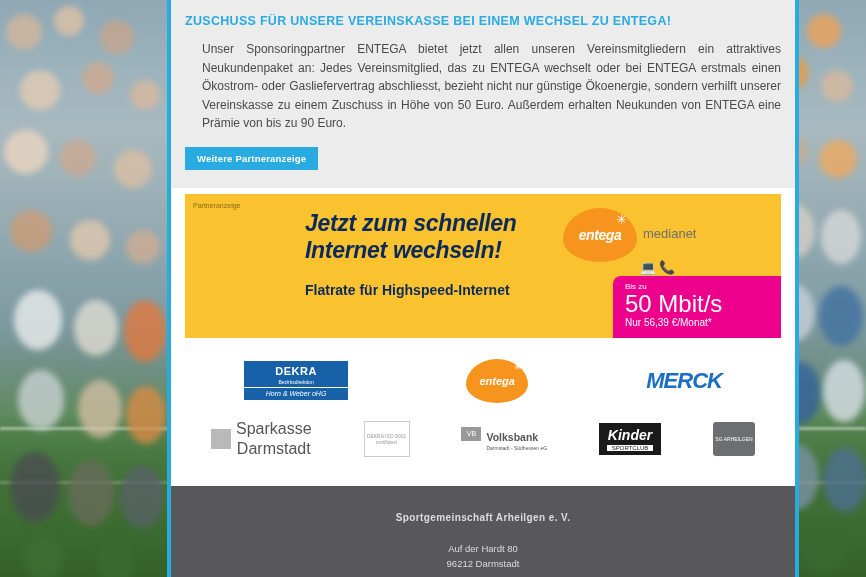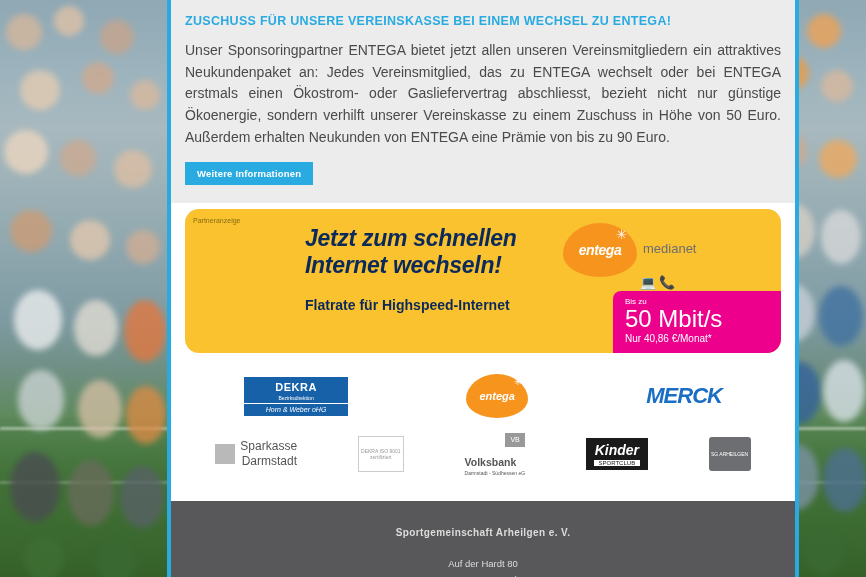--- a/index.html
+++ b/index.html
@@ -64,24 +64,25 @@
   }
   .promo h1 {
     color: #29abe2;
     font-size: 12.5px;
     font-weight: bold;
     letter-spacing: .3px;
     margin-bottom: 12px;
   }
   .promo p {
     color: #4a4a4a;
-    font-size: 14px;
+    font-size: 12px;
     line-height: 1.55;
     text-align: justify;
     margin-bottom: 14px;
+    margin-left: 17px;
   }
   .btn-more {
     display: inline-block;
     background: #29abe2;
     color: #fff;
     font-size: 9.5px;
     font-weight: bold;
     padding: 6px 12px;
     border: none;
     cursor: pointer;
@@ -92,21 +93,20 @@
   .ad-wrap {
     position: relative;
     background: #fff;
     padding: 6px 14px 0 14px;
   }
   .ad {
     position: relative;
     background: #f9c22e;
     height: 144px;
     overflow: hidden;
-    border-radius: 14px;
   }
   .ad-label {
     position: absolute;
     left: 8px; top: 8px;
     font-size: 7px;
     color: #8a6d14;
   }
   .ad-headline {
     position: absolute;
     left: 120px; top: 16px;
@@ -188,23 +188,23 @@
   .entega-small {
     width: 62px; height: 44px; background: #f7941e;
     border-radius: 50% 50% 50% 50% / 58% 58% 42% 42%;
     display: flex; align-items: center; justify-content: center;
     position: relative;
   }
   .entega-small span { color: #fff; font-size: 11px; font-weight: bold; font-style: italic; }
   .merck { color: #1a6ec4; font-size: 22px; font-weight: bold; letter-spacing: -1px; font-style: italic; }
   .sparkasse { display: flex; align-items: center; gap: 5px; }
   .sparkasse .sq { width: 20px; height: 20px; background: #b9b9b9; }
-  .sparkasse .tx { color: #555; font-size: 12px; text-align: right; line-height: 1.25; }
+  .sparkasse .tx { color: #555; font-size: 16px; text-align: center; line-height: 1.25; }
   .dekra { width: 46px; height: 36px; border: 1px solid #ccc; color: #999; font-size: 5px; display: flex; align-items: center; justify-content: center; }
-  .volksbank { display: flex; align-items: flex-end; gap: 5px; flex-direction: column; }
+  .volksbank { display: flex; align-items: flex-start; gap: 5px; }
   .volksbank .vb { width: 20px; height: 14px; background: #999; color: #fff; font-size: 7px; display: flex; align-items: center; justify-content: center; }
   .volksbank .tx { color: #555; text-align: left; }
   .volksbank .tx b { font-size: 10.5px; }
   .volksbank .tx div { font-size: 5px; }
   .kinder { background: #1a1a1a; color: #fff; width: 62px; padding: 4px 8px; }
   .kinder .k1 { font-size: 14px; font-weight: bold; font-style: italic; }
   .kinder .k2 { font-size: 6px; background: #fff; color: #1a1a1a; margin-top: 2px; }
   .crest { width: 42px; height: 34px; background: #6d6e71; color: #fff; font-size: 5px; display: flex; align-items: center; justify-content: center; border-radius: 3px; }
 
   
@@ -277,21 +277,21 @@
     <div class="blob" style="left:18px; top:524px; width:42px; height:46px; background:#3f6f34;"></div>
     <div class="blob" style="left:92px; top:528px; width:42px; height:46px; background:#3a6a33;"></div>
   </div>
 </div>
 
 <div class="page">
 
   <section class="promo">
     <h1>ZUSCHUSS FÜR UNSERE VEREINSKASSE BEI EINEM WECHSEL ZU ENTEGA!</h1>
     <p>Unser Sponsoringpartner ENTEGA bietet jetzt allen unseren Vereinsmitgliedern ein attraktives Neukundenpaket an: Jedes Vereinsmitglied, das zu ENTEGA wechselt oder bei ENTEGA erstmals einen Ökostrom- oder Gasliefervertrag abschliesst, bezieht nicht nur günstige Ökoenergie, sondern verhilft unserer Vereinskasse zu einem Zuschuss in Höhe von 50 Euro. Außerdem erhalten Neukunden von ENTEGA eine Prämie von bis zu 90 Euro.</p>
-    <button class="btn-more">Weitere Informationen</button>
+    <button class="btn-more">Weitere Partneranzeige</button>
   </section>
 
   <section class="ad-wrap">
     <div class="ad">
       <div class="ad-label">Partneranzeige</div>
       <div class="ad-headline">
         <div>Jetzt zum schnellen</div>
         <div>Internet wechseln!</div>
       </div>
       <div class="ad-sub">Flatrate für Highspeed-Internet</div>
@@ -302,21 +302,21 @@
       </div>
       <div class="medianet">medianet</div>
       <div class="ad-icons">
         <span>💻</span>
         <span>📞</span>
       </div>
 
       <div class="price-box">
         <div class="small">Bis zu</div>
         <div class="big">50 Mbit/s</div>
-        <div class="mid">Nur 40,86 €/Monat*</div>
+        <div class="mid">Nur 56,39 €/Monat*</div>
       </div>
     </div>
   </section>
 
   <section class="sponsors">
     <div class="sponsor-row">
       <div class="sponsor">
         <div class="zurich">
           <div class="z1">DEKRA</div>
           <div class="z2">Bezirksdirektion</div>

